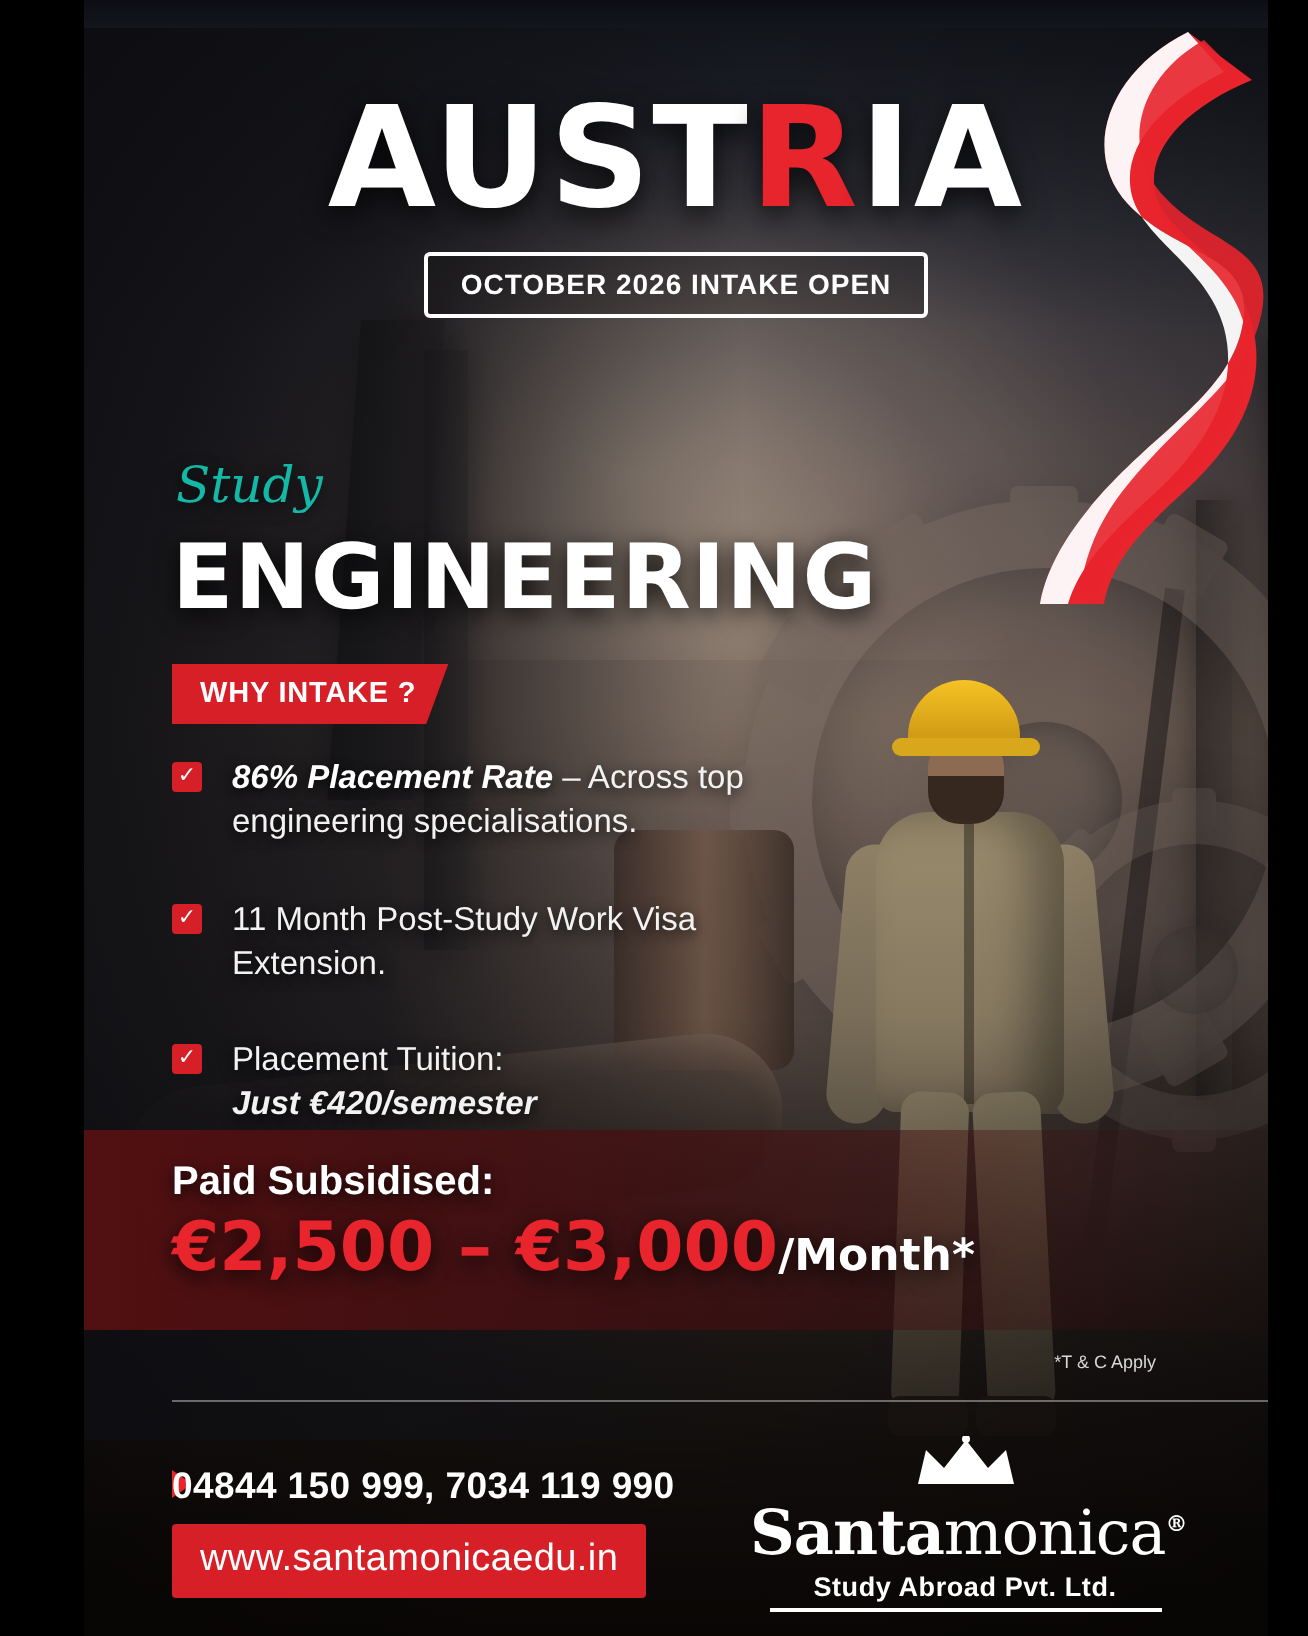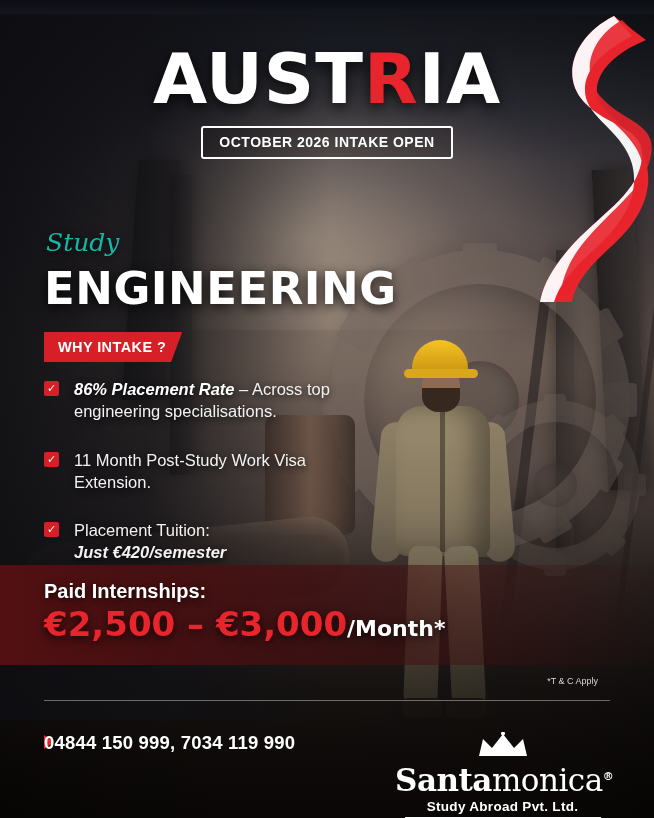--- a/index.html
+++ b/index.html
@@ -4,23 +4,24 @@
 <style>
   * { box-sizing: border-box; margin: 0; padding: 0; }
   html, body {
     width: 654px; height: 818px;
     background: #000;
     font-family: "Liberation Sans", sans-serif;
     overflow: hidden;
   }
   .poster {
     position: relative;
-    width: 654px; height: 818px;
+    width: 592px; height: 818px;
     overflow: hidden;
     background: #1a1a1f;
+    margin-left: 42px;
   }
 
   
   .bg {
     position: absolute; inset: 0;
     background:
       radial-gradient(ellipse 70% 45% at 52% 38%, rgba(190,170,150,0.42) 0%, rgba(120,105,95,0.22) 38%, rgba(30,28,32,0.0) 68%),
       linear-gradient(180deg, #2a2e38 0%, #3a3a42 14%, #53494a 30%, #6a5b52 44%, #5a4d48 56%, #3d3430 70%, #241f1e 84%, #16120f 100%);
   }
   
@@ -293,21 +294,21 @@
   }
   .website {
     position: absolute; left: 44px; top: 50px;
     background: #d61f26;
     color: #ffffff;
     font-size: 19px;
     padding: 7px 14px 8px;
     border-radius: 2px;
     letter-spacing: 0.2px;
   }
-  .brand { position: absolute; right: 44px; top: 20px; width: 215px; text-align: center; }
+  .brand { position: absolute; right: 44px; top: 6px; width: 215px; text-align: center; }
   .crown { margin: 0 auto 2px; width: 56px; height: 26px; }
   .brand-name {
     font-family: "DejaVu Serif", serif;
     font-weight: bold;
     font-size: 31px;
     color: #ffffff;
     line-height: 1.05;
     letter-spacing: -0.5px;
   }
   .brand-name .light { font-weight: normal; }
@@ -435,31 +436,32 @@
     <div class="point">
       <span class="tick">✓</span>
       <div class="ptext">
         <span>Placement Tuition:</span><br>
         <span class="ital">Just €420/semester</span>
       </div>
     </div>
   </div>
 
   <div class="band"></div>
-  <div class="band-label">Paid Internships:</div>
+  <div class="band-label">Paid Subsidised:</div>
   <div class="band-amount">
     <span>€2,500 – €3,000</span><span class="permonth">/Month*</span>
   </div>
   <div class="tc">*T &amp; C Apply</div>
 
   <div class="divider"></div>
 
   <div class="footer">
     <div class="phone-arrow"></div>
     <div class="phone">04844 150 999, 7034 119 990</div>
+    <div class="website">www.santamonicaedu.in</div>
 
     <div class="brand">
       <svg class="crown" viewBox="0 0 56 26">
         <path d="M4,24 L8,7 L17,16 L28,2 L39,16 L48,7 L52,24 Z" fill="#ffffff"></path>
         <circle cx="28" cy="1.5" r="2" fill="#ffffff"></circle>
       </svg>
       <div class="brand-name">
         <span>Santa</span><span class="light">monica</span><span class="brand-reg">®</span>
       </div>
       <div class="brand-sub">Study Abroad Pvt. Ltd.</div>

